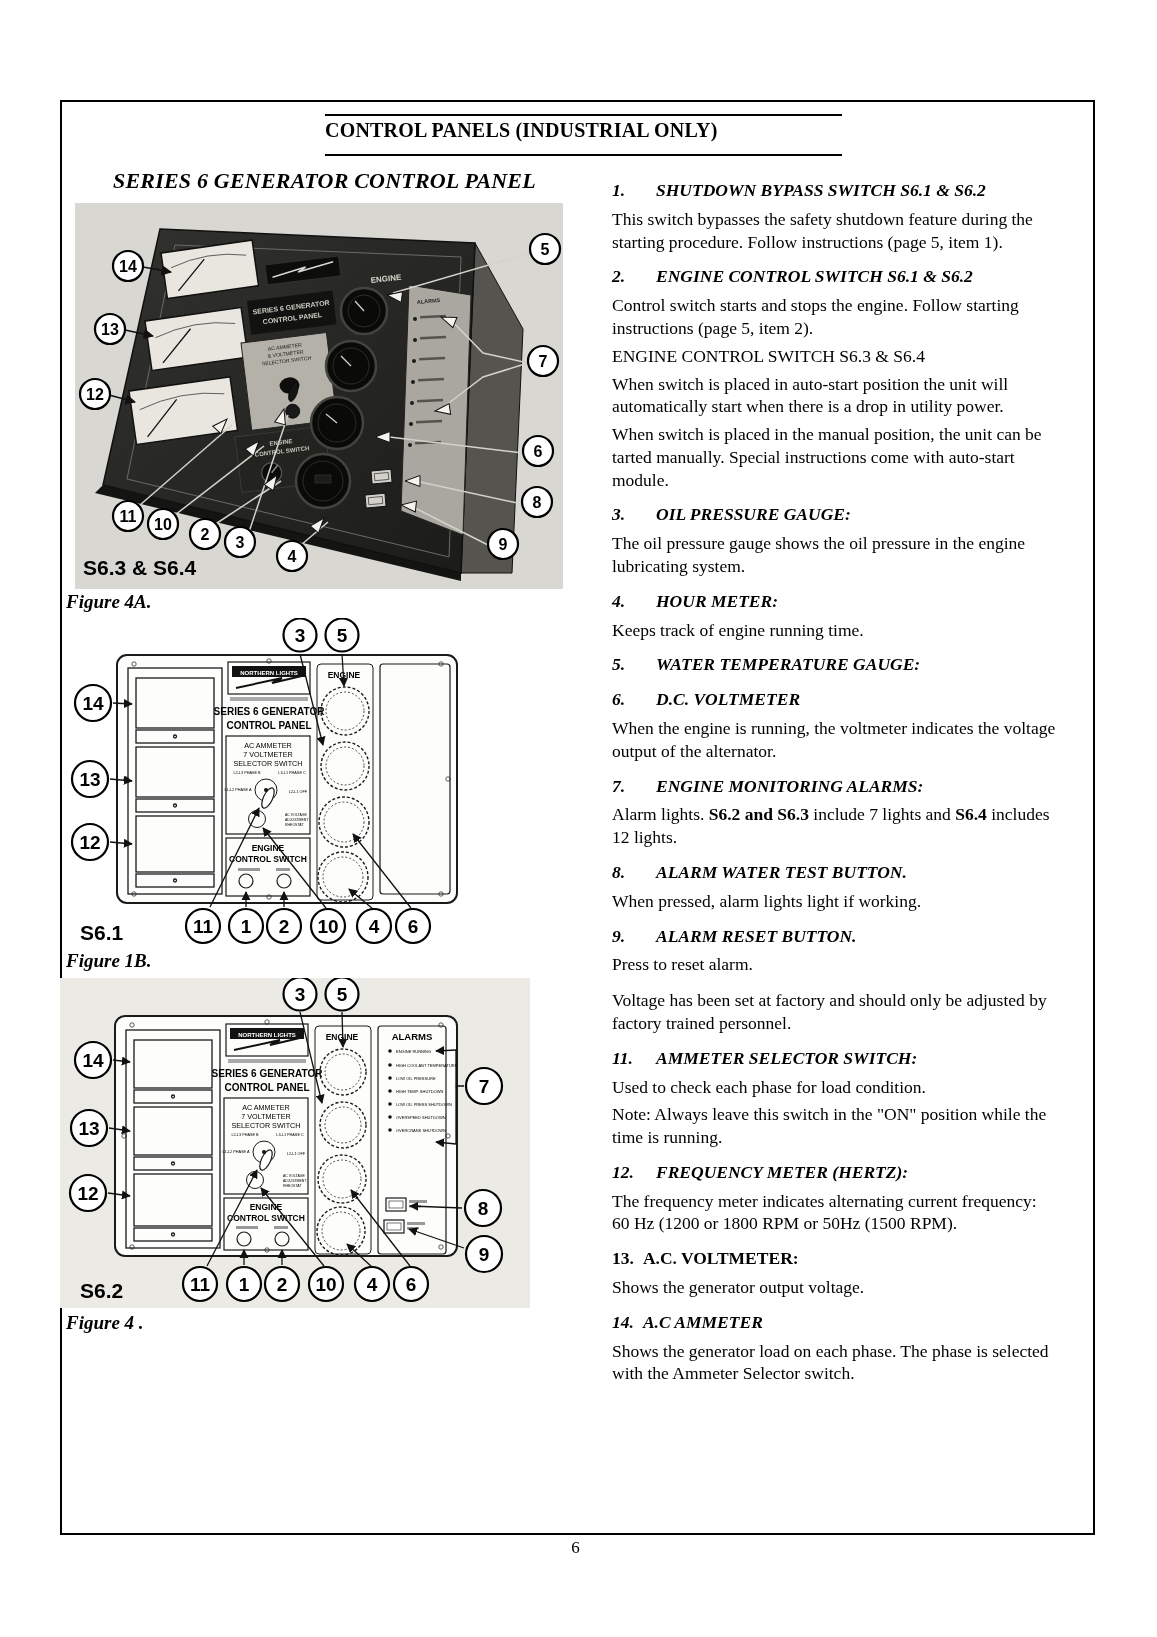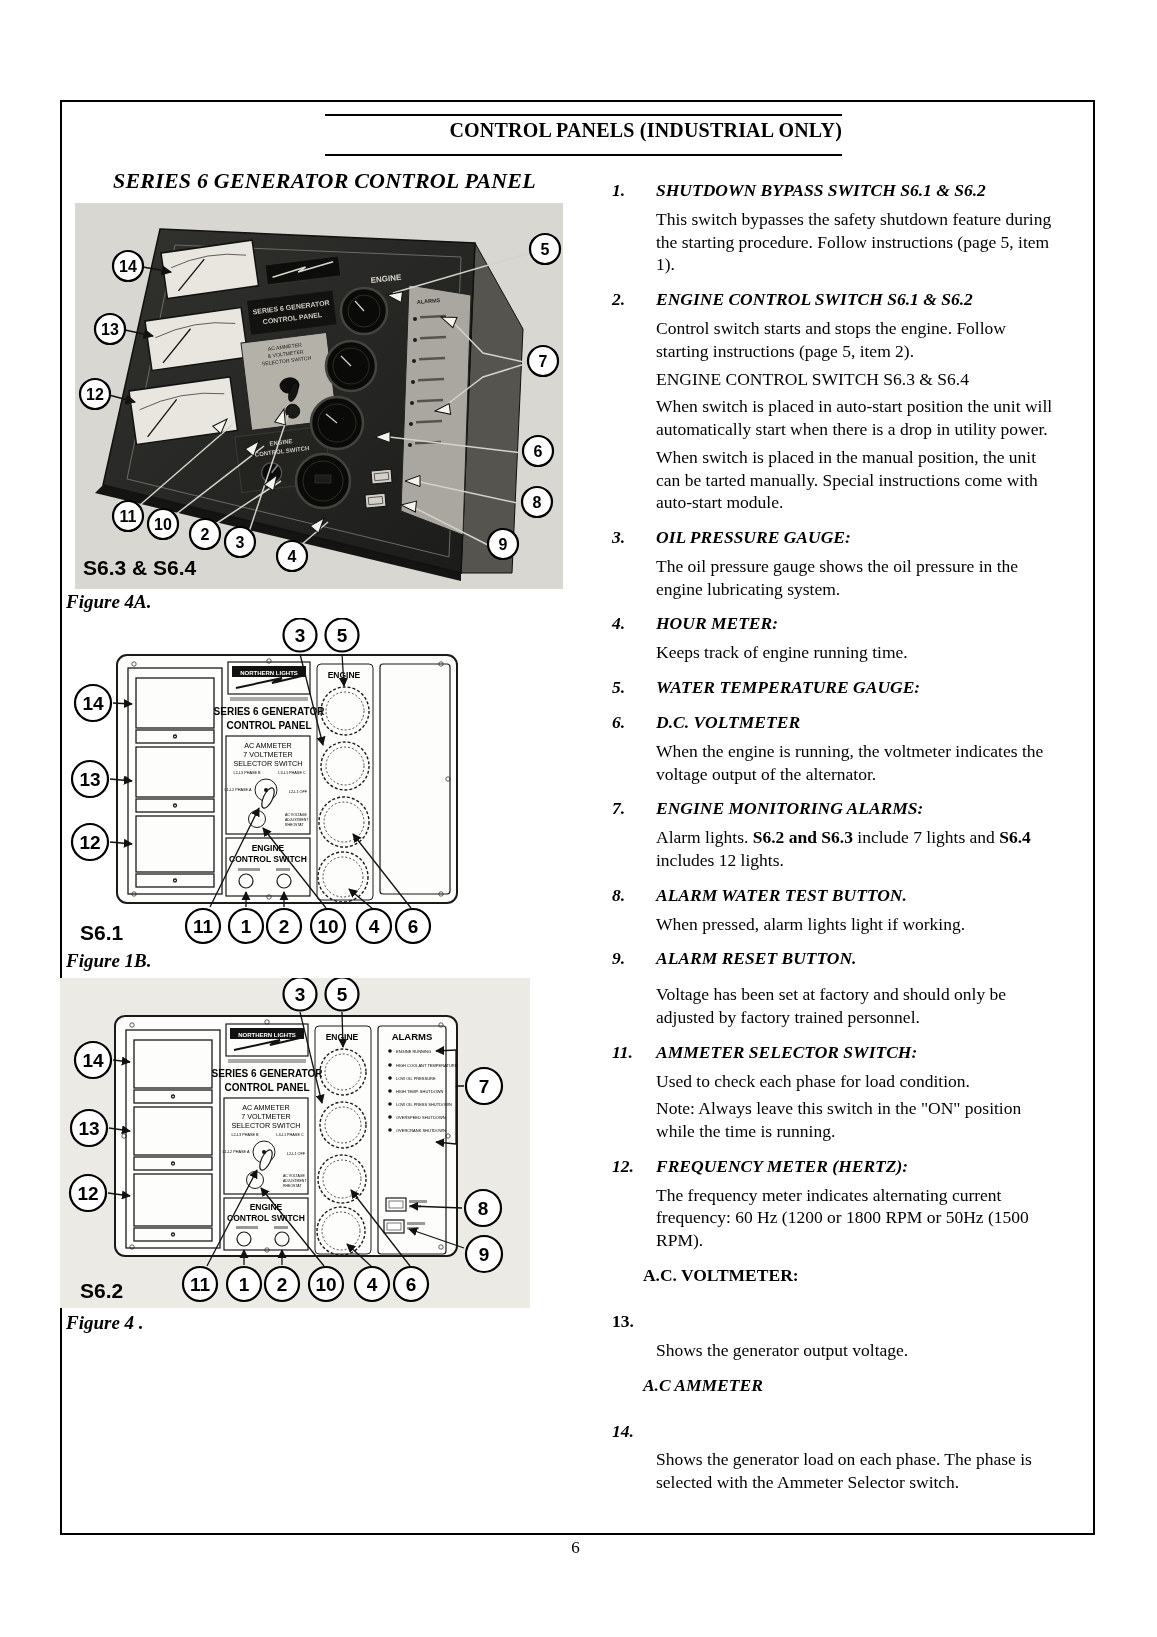--- a/index.html
+++ b/index.html
@@ -1,35 +1,35 @@
 <!DOCTYPE html>
 <html><head>
 <meta charset="utf-8">
 <style>
   html,body{margin:0;padding:0;background:#fff;}
   body{width:1157px;height:1637px;position:relative;font-family:"Liberation Serif",serif;color:#000;overflow:hidden;}
   .page-border{position:absolute;left:60px;top:100px;width:1031px;height:1431px;border:2px solid #000;}
   .rule{position:absolute;left:325px;width:517px;height:2px;background:#000;}
   .rule.top{top:114px;} .rule.bot{top:154px;}
-  .doc-title{position:absolute;left:325px;top:119px;width:517px;text-align:right;font-size:20px;font-weight:bold;letter-spacing:.2px;}
+  .doc-title{position:absolute;left:325px;top:119px;width:517px;text-align:left;font-size:20px;font-weight:bold;letter-spacing:.2px;}
   .left-heading{position:absolute;left:113px;top:168px;font-size:22px;font-weight:bold;font-style:italic;letter-spacing:.2px;}
   .fig{position:absolute;}
   .fig-photo{left:75px;top:203px;width:488px;height:386px;}
   .fig-s61{left:60px;top:618px;width:430px;height:330px;}
   .fig-s62{left:60px;top:978px;width:470px;height:330px;}
   .caption{position:absolute;left:66px;font-size:19px;font-weight:bold;font-style:italic;}
   .cap4a{top:591px;} .cap4b{top:950px;} .cap4{top:1312px;}
   .items-col{position:absolute;left:612px;top:180px;width:446px;}
   .item{margin-bottom:13px;}
   .hrow{display:flex;font-size:17.5px;line-height:1.25;}
   .item .num{width:44px;flex:none;}
-  .item.inline .num{width:auto;margin-right:9px;margin-top:46px;}
+  .item.inline .num{width:auto;margin-right:9px;}
   .bi{font-weight:bold;font-style:italic;}
   .b{font-weight:bold;}
-  .body{margin-left:44px;margin-top:6px;}
+  .body{margin-top:6px;}
   .body p{margin:0 0 5px 0;font-size:17.5px;line-height:1.3;}
   .body p span.b{font-weight:bold;text-align:center;}
   .page-number{position:absolute;left:60px;top:1538px;width:1031px;text-align:center;font-size:17px;}
   svg text{font-family:"Liberation Sans",sans-serif;}
   .co{font-weight:bold;}
 </style>
 </head>
 <body>
 
 <div class="page-border"></div>
@@ -575,20 +575,23 @@
       </div>
       <div class="body">
         <p>When pressed, alarm lights light if working.</p>
       </div>
     </div>
     <div class="item">
       <div class="hrow">
         <span class="num bi">9.</span>
         <span class="h bi">ALARM RESET BUTTON.</span>
       </div>
+      <div class="body">
+        <p>Press to reset alarm.</p>
+      </div>
     </div>
     <div class="item">
       <div class="body">
         <p>Voltage has been set at factory and should only be adjusted by factory trained personnel.</p>
       </div>
     </div>
     <div class="item">
       <div class="hrow">
         <span class="num bi">11.</span>
         <span class="h bi">AMMETER SELECTOR SWITCH:</span>

